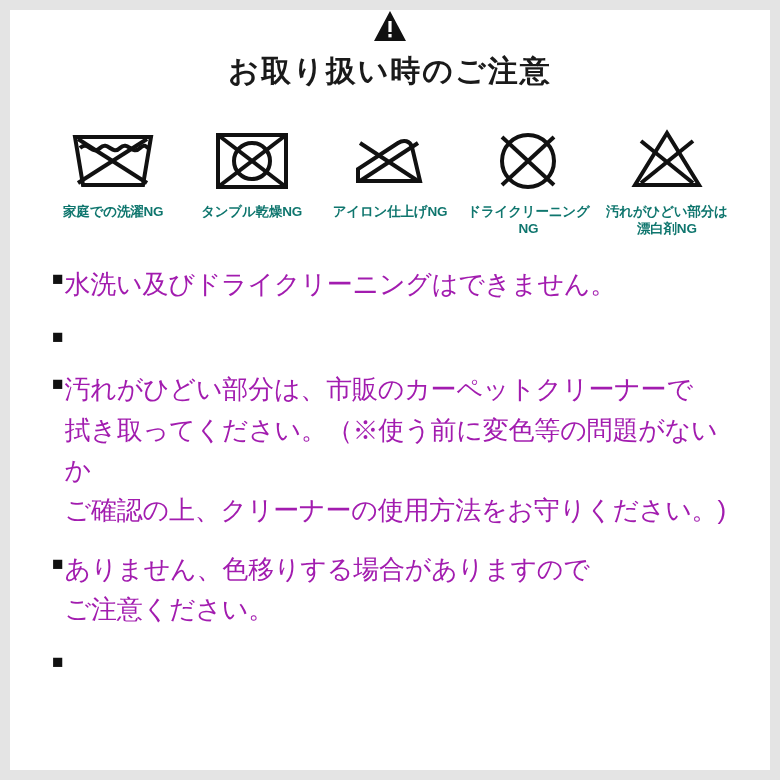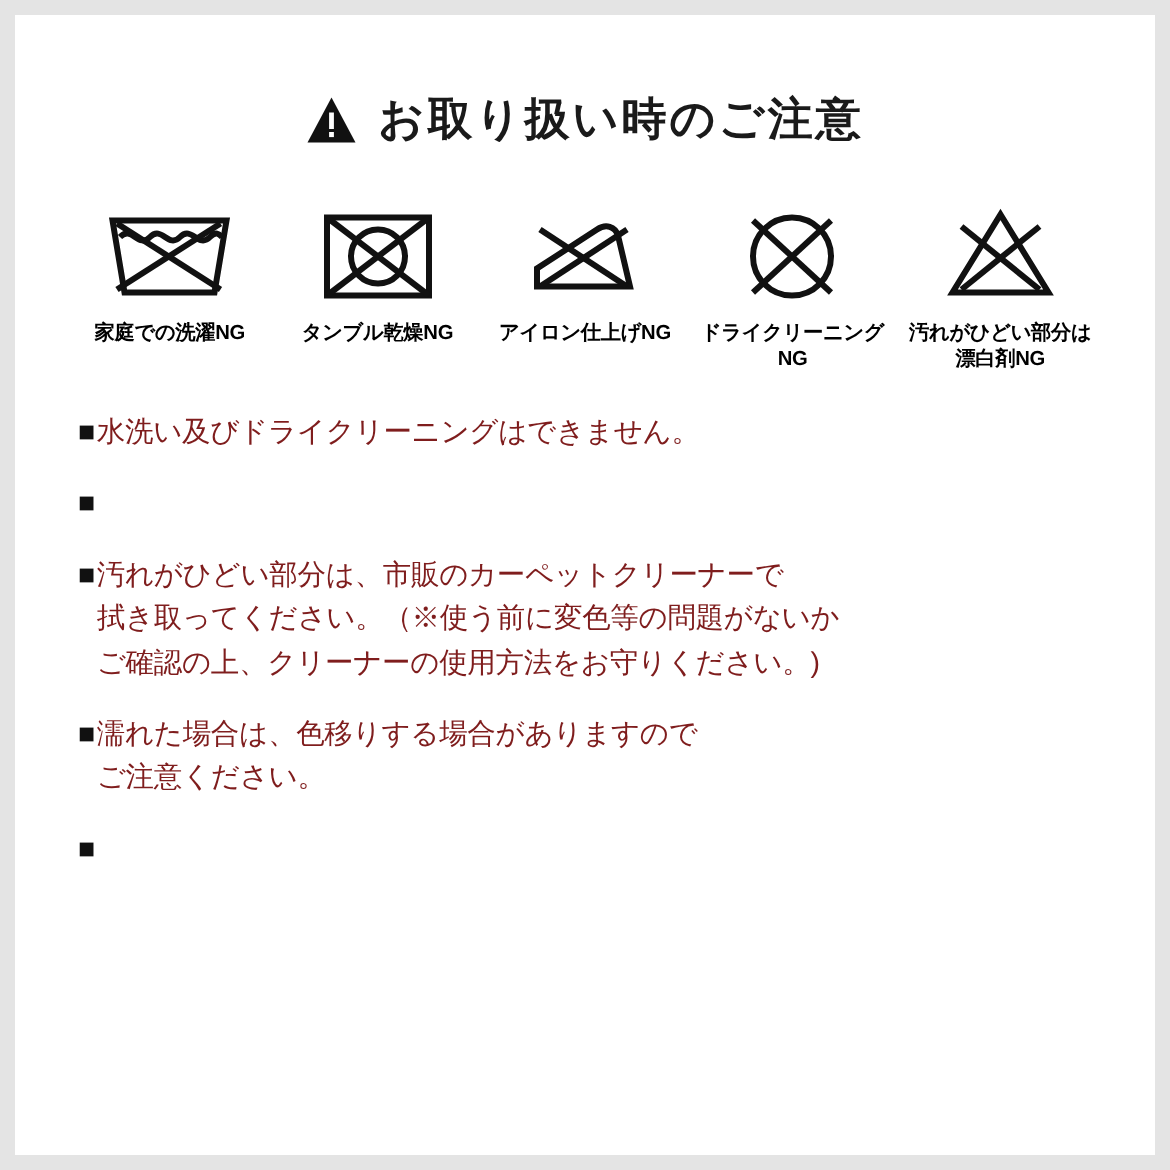--- a/index.html
+++ b/index.html
@@ -21,22 +21,22 @@
     height: 760px;
     background: #ffffff;
     box-sizing: border-box;
   }
 
   
   .title-row {
     display: flex;
     align-items: center;
     justify-content: center;
-    margin-top: 54px;
     gap: 14px;
+    flex-direction: column;
   }
   .warn-icon {
     width: 34px;
     height: 32px;
     flex: 0 0 auto;
     display: block;
   }
   .title-text {
     font-size: 30px;
     letter-spacing: 2px;
@@ -62,21 +62,21 @@
   .sym-art {
     height: 74px;
     display: flex;
     align-items: center;
     justify-content: center;
   }
   .sym-label {
     margin-top: 10px;
     font-size: 13.5px;
     font-weight: 700;
-    color: #000000;
+    color: #0f766e;
     text-align: center;
     line-height: 1.25;
     letter-spacing: -0.2px;
     white-space: pre-line;
   }
 
   
   .notes {
     margin: 26px 42px 0 42px;
   }
@@ -86,23 +86,23 @@
     margin-bottom: 18px;
   }
   .note-bullet {
     font-size: 19px;
     line-height: 1.55;
     color: #111;
     flex: 0 0 auto;
     margin-right: 1px;
   }
   .note-text {
-    font-size: 19px;
+    font-size: 26px;
     line-height: 1.55;
-    color: #7f1d1d;
+    color: #a21caf;
     letter-spacing: -0.2px;
     white-space: pre-line;
   }
 </style>
 </head>
 <body>
 
 <div class="page">
 
   <div class="title-row">
@@ -189,21 +189,21 @@
 
     <div class="note">
       <span class="note-bullet">■</span>
       <span class="note-text">汚れがひどい部分は、市販のカーペットクリーナーで
  拭き取ってください。（※使う前に変色等の問題がないか
 ご確認の上、クリーナーの使用方法をお守りください。)</span>
     </div>
 
     <div class="note">
       <span class="note-bullet">■</span>
-      <span class="note-text">濡れた場合は、色移りする場合がありますので
+      <span class="note-text">ありません、色移りする場合がありますので
  ご注意ください。</span>
     </div>
 
     <div class="note">
       <span class="note-bullet">■</span>
     </div>
 
   </div>
 </div>
 

